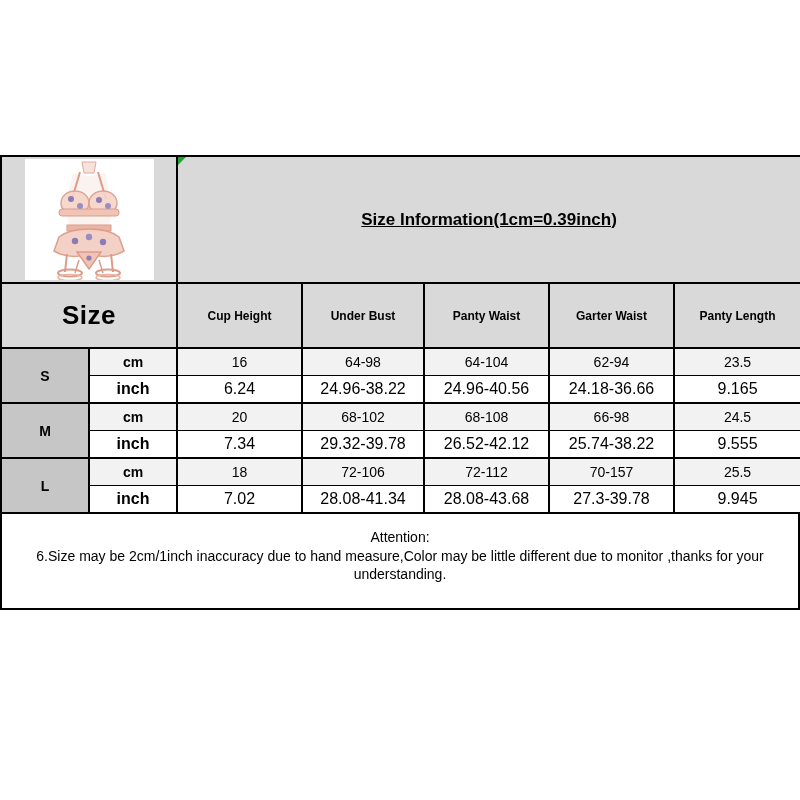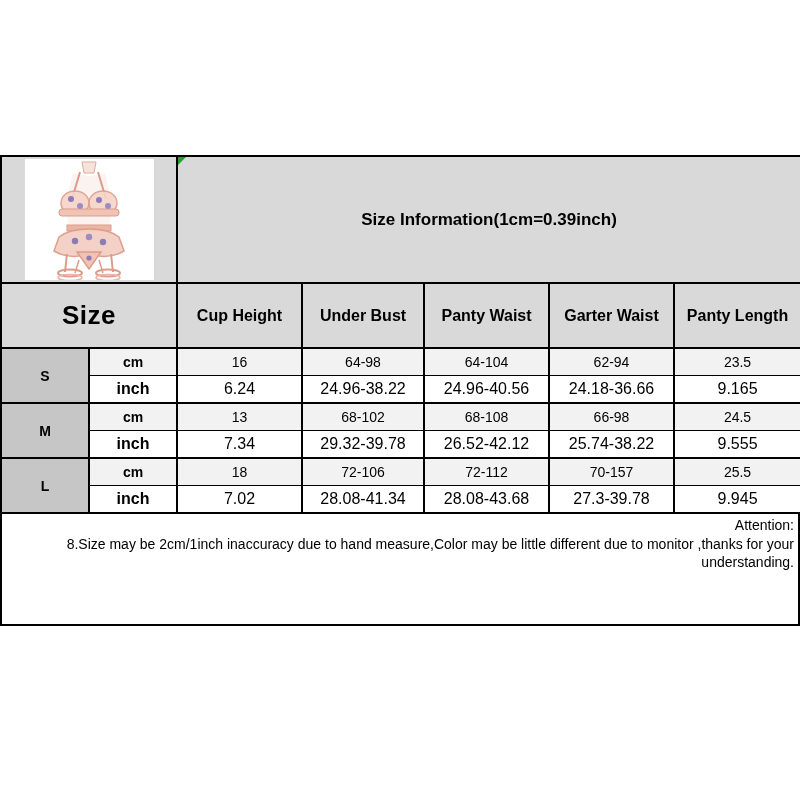--- a/index.html
+++ b/index.html
@@ -17,43 +17,43 @@
     border: 2px solid #000;
     text-align: center; vertical-align: middle;
     padding: 0; overflow: hidden;
   }
 
   .img-cell { background: #d9d9d9; height: 125px; }
   .photo-box {
     width: 129px; height: 121px; background: #ffffff;
     margin: 0 auto; display: flex; align-items: center; justify-content: center;
   }
-  .title-cell { background: #d9d9d9; font-weight: bold; font-size: 17px; position: relative; }
+  .title-cell { background: #d9d9d9; font-weight: bold; font-size: 17px; position: relative; text-decoration: underline; }
   .green-tri {
     position: absolute; top: 0; left: 0; width: 0; height: 0;
     border-top: 8px solid #1fa32b; border-right: 8px solid transparent;
   }
 
   .size-head { background: #d9d9d9; font-weight: bold; font-size: 26px; height: 63px; letter-spacing: 0.5px; }
-  .col-head  { background: #d9d9d9; font-weight: bold; font-size: 16px; }
+  .col-head  { background: #d9d9d9; font-weight: bold; font-size: 12px; }
 
   tr.row-cm td   { background: #f2f2f2; border-bottom-width: 1px; height: 26px; font-size: 14px; }
   tr.row-inch td { background: #ffffff; border-top-width: 1px;  height: 26px; font-size: 16px; }
   td.letter {
     background: #c6c6c6 !important;
     border-bottom-width: 2px !important;
     font-weight: bold; font-size: 16px;
   }
   td.unit { font-weight: bold; font-size: 14px; }
 
   .attention {
-    width: 800px; height: 112px; box-sizing: border-box;
+    width: 800px; height: 96px; box-sizing: border-box;
     border: 2px solid #000; border-top: 0;
-    padding: 2px 4px 0 4px;
-    font-size: 14px; line-height: 18.5px; text-align: right;
+    padding: 14px 4px 0 4px;
+    font-size: 14px; line-height: 18.5px; text-align: center;
     background: #fff;
   }
   .attention div { margin: 0; }
 </style>
 </head>
 <body>
 
 <div class="canvas">
   <div class="sheet">
     <table class="size-table">
@@ -138,21 +138,21 @@
           <td>6.24</td>
           <td>24.96-38.22</td>
           <td>24.96-40.56</td>
           <td>24.18-36.66</td>
           <td>9.165</td>
         </tr>
 
         <tr class="row-cm">
           <td class="letter" rowspan="2">M</td>
           <td class="unit">cm</td>
-          <td>13</td>
+          <td>20</td>
           <td>68-102</td>
           <td>68-108</td>
           <td>66-98</td>
           <td>24.5</td>
         </tr>
         <tr class="row-inch">
           <td class="unit">inch</td>
           <td>7.34</td>
           <td>29.32-39.78</td>
           <td>26.52-42.12</td>
@@ -175,16 +175,16 @@
           <td>28.08-41.34</td>
           <td>28.08-43.68</td>
           <td>27.3-39.78</td>
           <td>9.945</td>
         </tr>
       </tbody>
     </table>
 
     <div class="attention">
       <div>Attention:</div>
-      <div>8.Size may be 2cm/1inch inaccuracy due to hand measure,Color may be little different due to monitor ,thanks for your understanding.</div>
+      <div>6.Size may be 2cm/1inch inaccuracy due to hand measure,Color may be little different due to monitor ,thanks for your understanding.</div>
     </div>
   </div>
 </div>
 
 </body></html>

